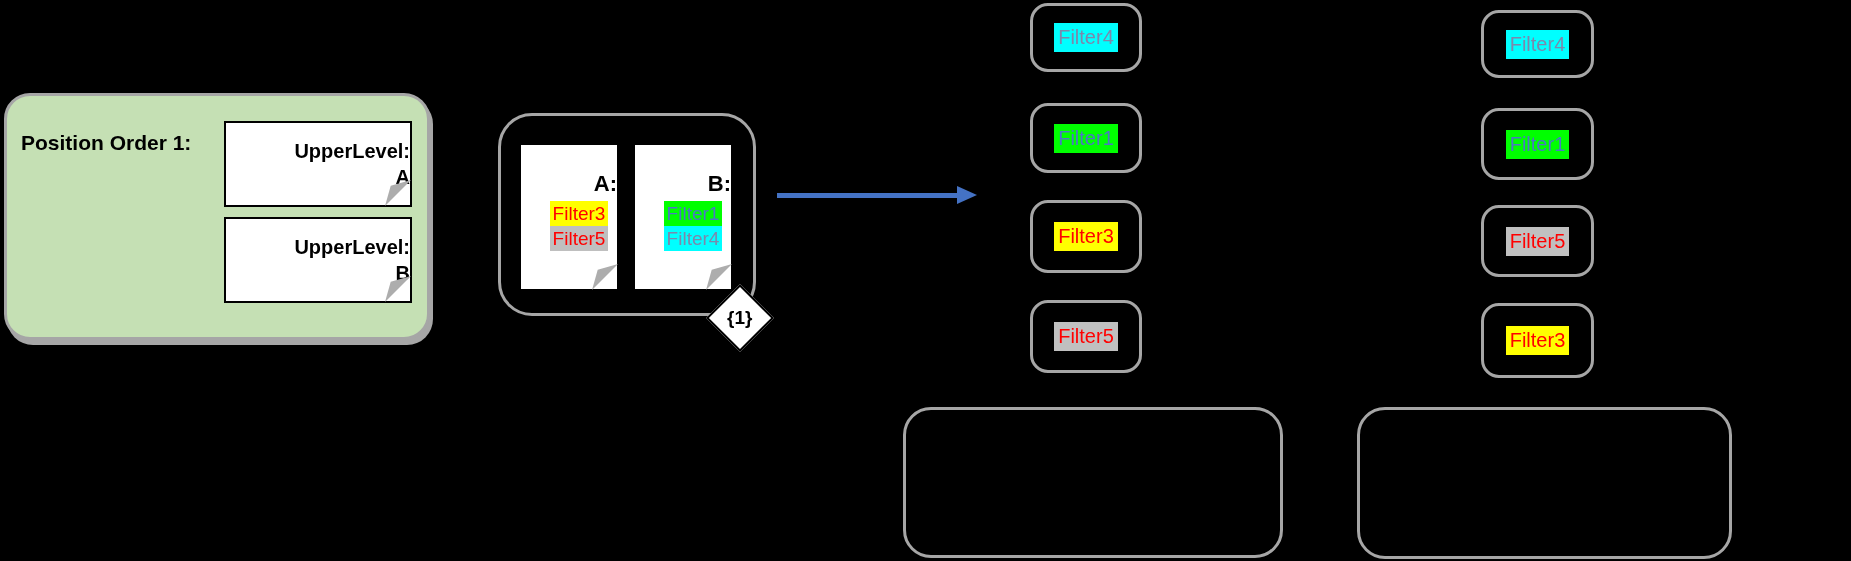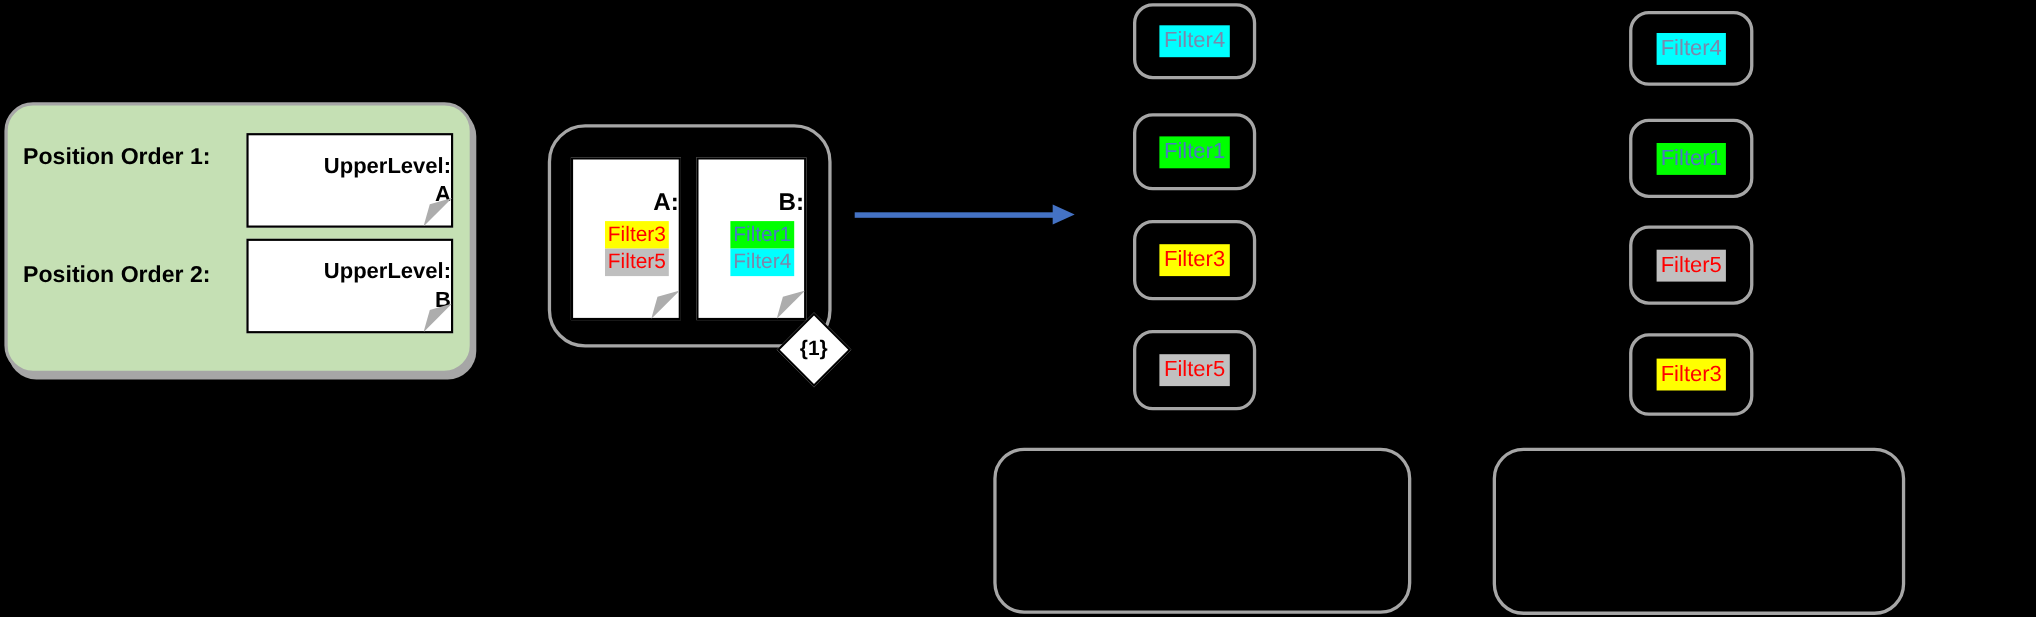--- a/index.html
+++ b/index.html
@@ -68,21 +68,20 @@
   .emptybox.left{left:903px;width:380px;height:151px;}
   .emptybox.right{left:1357px;width:375px;height:152px;}
 </style>
 </head>
 <body>
 
 <div class="canvas">
 
   <div class="legend">
     <div class="legend-label row1">Position Order 1:</div>
-    <div class="legend-label row2">Position Order 2:</div>
 
     <div class="note upnote a">
       <div>UpperLevel:</div>
       <div>A</div>
       <div class="fold"></div>
     </div>
 
     <div class="note upnote b">
       <div>UpperLevel:</div>
       <div>B</div>

